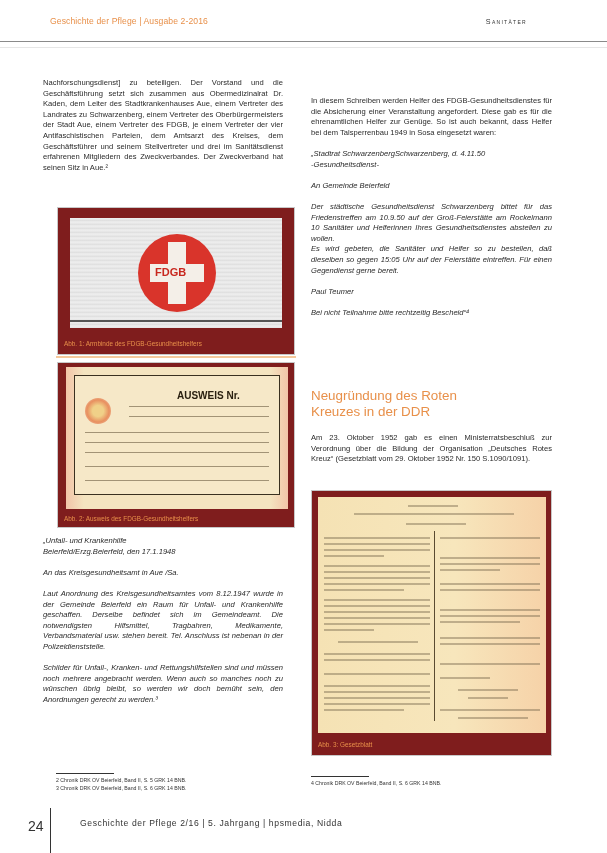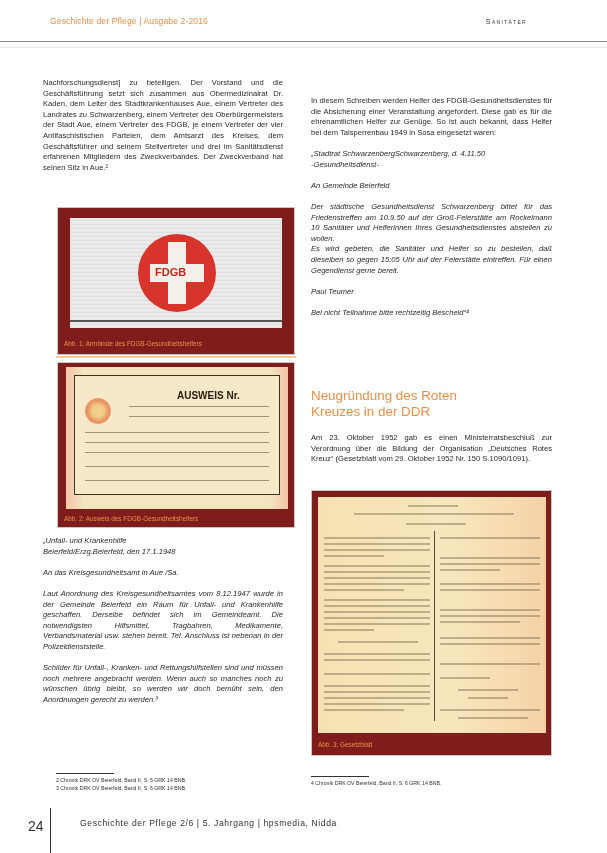--- a/index.html
+++ b/index.html
@@ -186,13 +186,13 @@
     <div class="gesetz-line" style="left:140px; top:220px; width:70px;"></div>
   </div>
   <div class="caption" style="left:6px; top:250px;">Abb. 3: Gesetzblatt</div>
 </div>
 
 <div class="footnote-rule" style="left:311px; top:776px; width:58px;"></div>
 <div class="footnote" style="left:311px; top:779px;">4 Chronik DRK OV Beierfeld, Band II, S. 6 GRK 14 BNB.</div>
 
 <div class="footer-page">24</div>
 <div class="footer-vrule"></div>
-<div class="footer-text">Geschichte der Pflege 2/6 | 5. Jahrgang | hpsmedia, Nidda</div>
+<div class="footer-text">Geschichte der Pflege 2/16 | 5. Jahrgang | hpsmedia, Nidda</div>
 
 </body></html>

